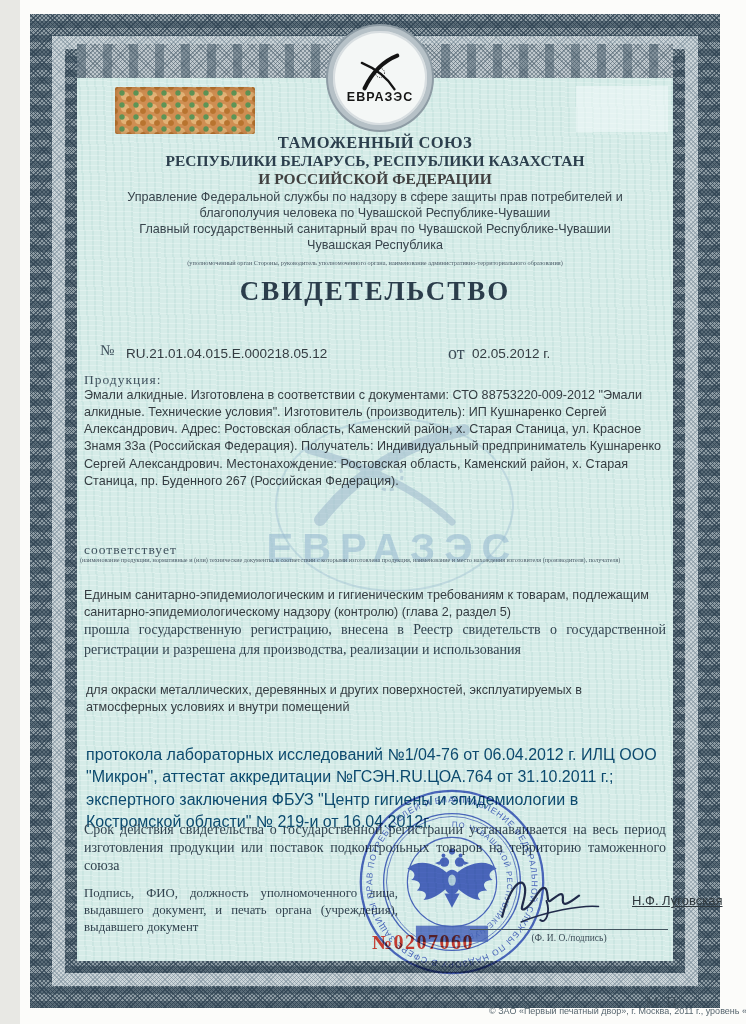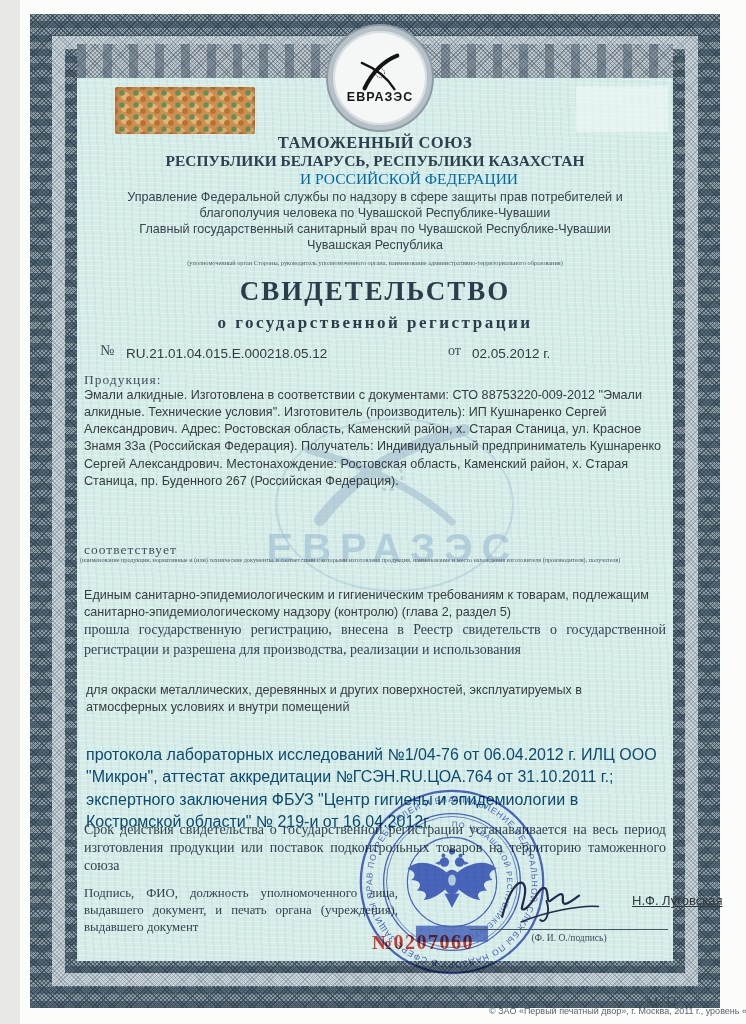--- a/index.html
+++ b/index.html
@@ -39,29 +39,29 @@
                      radial-gradient(circle,#e2b276 3.6px,rgba(0,0,0,0) 4.6px);
     background-size:14px 12px,14px 12px,14px 12px;background-position:0 0,7px 6px,3px 3px;
     box-shadow:inset 0 0 6px rgba(120,70,20,.5);}
   .pale-patch{position:absolute;left:556px;top:86px;width:92px;height:46px;background:rgba(242,249,250,.55);z-index:2;}
   
   .abs{position:absolute;z-index:2;}
   .ctr{left:57px;width:596px;text-align:center;}
   .serif{font-family:"Liberation Serif","DejaVu Serif",serif;}
   .u1{top:133px;font-weight:bold;font-size:16.5px;letter-spacing:.4px;color:#2c3f4d;}
   .u2{top:152px;font-weight:bold;font-size:15.5px;color:#2c3f4d;}
-  .u3{top:170px;font-weight:normal;font-size:15.5px;color:#0369a1;padding-left:34px;}
+  .u3{top:170px;font-weight:bold;font-size:15.5px;color:#404040;}
   .auth{top:189px;left:75px;width:560px;text-align:center;font-size:12.6px;line-height:1.28;color:#38444c;}
   .auth2{top:221px;}.auth3{top:237px;}
   .authcap{top:259px;font-size:6.3px;color:#4c5c68;}
   .title{top:276px;font-weight:bold;font-size:27px;letter-spacing:2px;color:#2b3d4b;}
   .subtitle{top:313px;font-weight:bold;font-size:17px;letter-spacing:2.5px;color:#2b3d4b;}
   .no-lbl{top:342px;left:80px;font-size:15px;color:#3b4c58;}
   .no-val{top:346px;left:106px;font-size:13.5px;color:#333b41;}
-  .ot-lbl{top:343px;left:428px;font-size:14px;color:#3b4c58;}
+  .ot-lbl{top:343px;left:428px;font-size:18px;color:#3b4c58;}
   .ot-val{top:346px;left:452px;font-size:13.5px;color:#333b41;}
   .prod-lbl{top:372px;left:64px;font-size:13.5px;letter-spacing:1px;color:#40525e;}
   .prod-txt{top:387px;left:64px;width:578px;font-size:12.6px;line-height:1.36;color:#343c41;}
   .prod-cap{top:556px;left:60px;width:588px;font-size:6.2px;color:#4c5c68;}
   .conf-lbl{top:542px;left:64px;font-size:13.5px;letter-spacing:1px;color:#40525e;}
   .conf-txt{top:587px;left:64px;width:578px;font-size:12.6px;line-height:1.33;color:#343c41;}
   .reg-txt{top:620px;left:64px;width:582px;font-size:14px;line-height:1.42;text-align:justify;color:#31424e;}
   .usage-txt{top:682px;left:66px;width:578px;font-size:12.6px;line-height:1.33;color:#343c41;}
   .basis-intro{top:700px;left:64px;width:582px;font-size:14px;line-height:1.27;text-align:justify;color:#31424e;}
   .basis-det{top:744px;left:66px;width:578px;font-size:16px;line-height:1.4;color:#0c4a6e;}
@@ -112,21 +112,20 @@
 
   <div class="abs ctr serif u1">ТАМОЖЕННЫЙ СОЮЗ</div>
   <div class="abs ctr serif u2">РЕСПУБЛИКИ БЕЛАРУСЬ, РЕСПУБЛИКИ КАЗАХСТАН</div>
   <div class="abs ctr serif u3">И РОССИЙСКОЙ ФЕДЕРАЦИИ</div>
   <div class="abs auth">Управление Федеральной службы по надзору в сфере защиты прав потребителей и благополучия человека по Чувашской Республике-Чувашии</div>
   <div class="abs auth auth2">Главный государственный санитарный врач по Чувашской Республике-Чувашии</div>
   <div class="abs auth auth3">Чувашская Республика</div>
   <div class="abs ctr serif authcap">(уполномоченный орган Стороны, руководитель уполномоченного органа, наименование административно-территориального образования)</div>
 
   <div class="abs ctr serif title">СВИДЕТЕЛЬСТВО</div>
-  <div class="abs ctr serif subtitle">о государственной регистрации</div>
 
   <div class="abs serif no-lbl">№</div>
   <div class="abs no-val">RU.21.01.04.015.Е.000218.05.12</div>
   <div class="abs serif ot-lbl">от</div>
   <div class="abs ot-val">02.05.2012 г.</div>
 
   <div class="abs serif prod-lbl">Продукция:</div>
   <div class="abs prod-txt">Эмали алкидные. Изготовлена в соответствии с документами: СТО 88753220-009-2012 "Эмали алкидные. Технические условия". Изготовитель (производитель): ИП Кушнаренко Сергей Александрович. Адрес: Ростовская область, Каменский район, х. Старая Станица, ул. Красное Знамя 33а (Российская Федерация).  Получатель: Индивидуальный предприниматель Кушнаренко Сергей Александрович. Местонахождение: Ростовская область, Каменский район, х. Старая Станица, пр. Буденного 267 (Российская Федерация).</div>
 
   <div class="wm-ring"></div>

